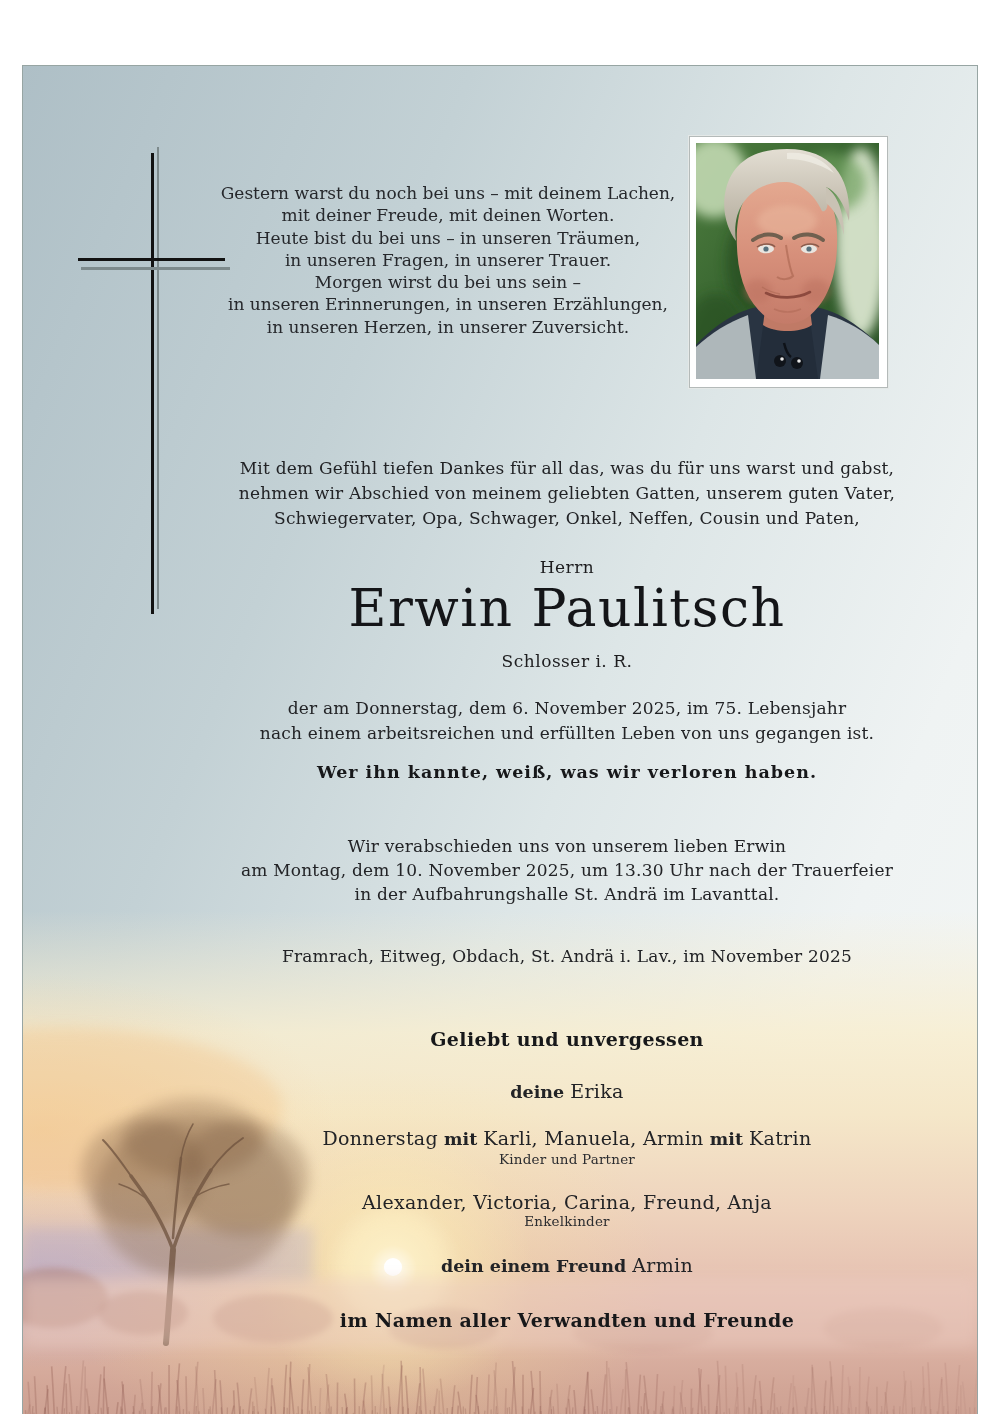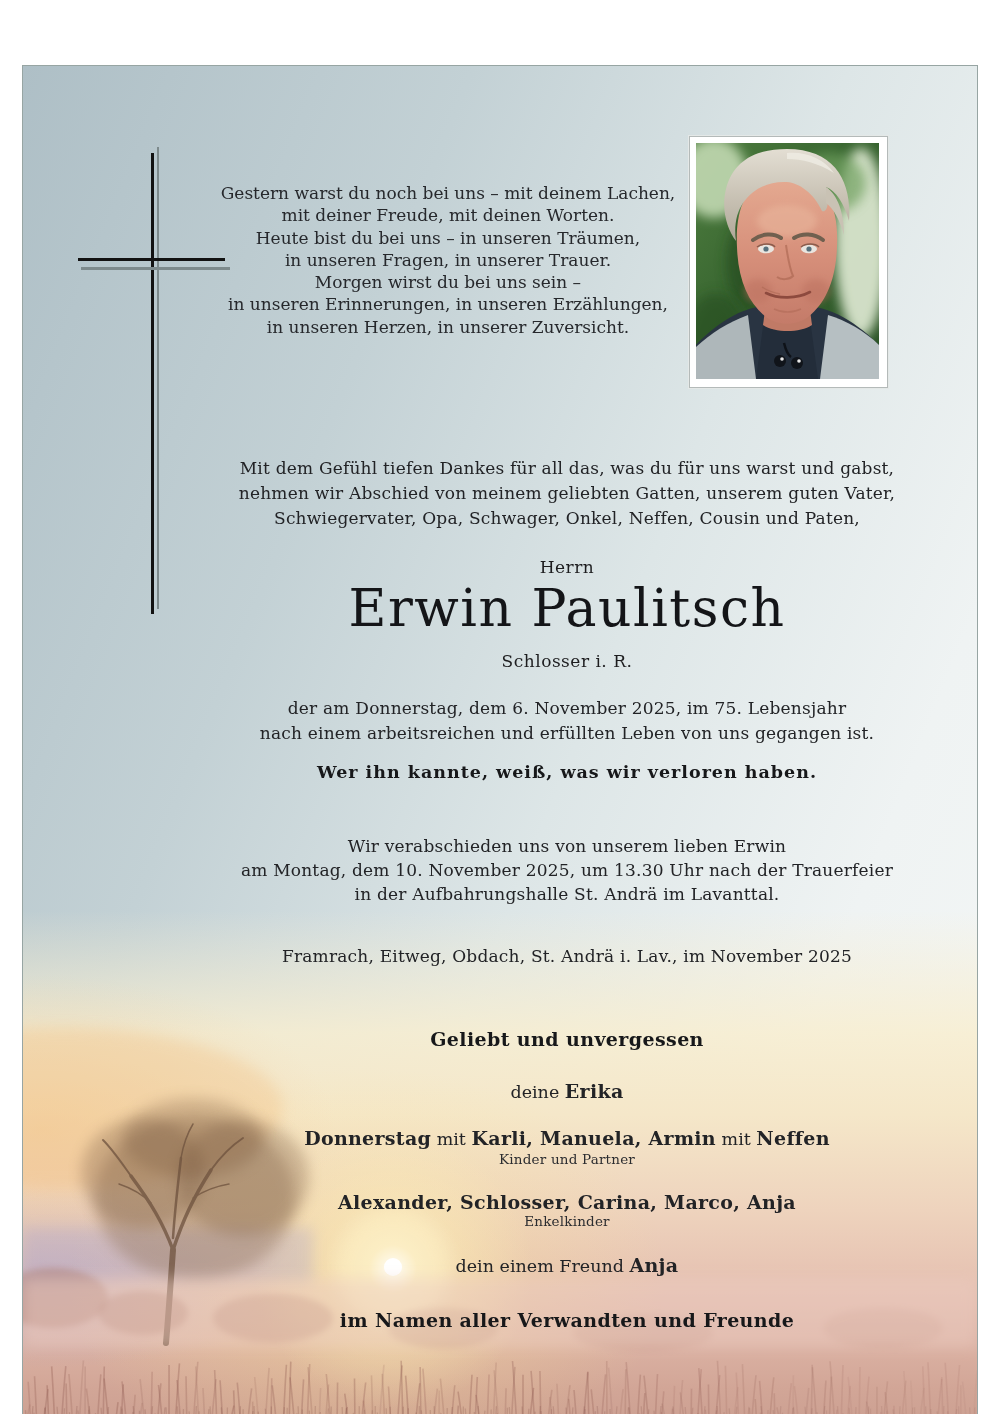--- a/index.html
+++ b/index.html
@@ -21,22 +21,22 @@
   }
   .block{position:absolute;left:0;width:100%;text-align:center;line-height:1.32;}
   .main-col{transform:translateX(67px);}
   .poem-col{transform:translateX(-52px);}
   .body-text{font-size:17px;letter-spacing:0.2px;color:#222326;}
   .poem{font-size:17px;line-height:22.3px;color:#26282c;}
   .bold-line{font-weight:bold;font-size:19px;letter-spacing:0.4px;color:#17181a;}
   .quote-line{font-weight:bold;font-size:17.5px;letter-spacing:1px;color:#17181a;}
   .sub-label{font-size:13.5px;color:#2c2d30;letter-spacing:0.2px;}
   .mixed{font-size:19px;color:#222326;}
-  .mixed .b{font-weight:bold;letter-spacing:0.3px;}
-  .mixed .r{font-weight:normal;font-size:17.5px;text-align:center;}
+  .mixed .b{font-weight:normal;letter-spacing:0.3px;}
+  .mixed .r{font-weight:bold;font-size:17.5px;text-align:center;}
   .name-line{font-size:52px;letter-spacing:1.5px;line-height:1.1;color:#141518;}
   .herrn-line{font-size:17px;letter-spacing:0.5px;}
   .prof-line{font-size:17px;letter-spacing:0.5px;}
   
   .cross-bar{position:absolute;}
   .cb-black{background:#121212;}
   .cb-gray{background:#7d8a8c;}
   
   .portrait-frame{
     position:absolute;left:666px;top:70px;width:185px;height:238px;
@@ -607,20 +607,20 @@
   <div class="block main-col body-text" style="top:768px;line-height:24px;">
     <div>Wir verabschieden uns von unserem lieben Erwin</div>
     <div>am Montag, dem 10. November 2025, um 13.30 Uhr nach der Trauerfeier</div>
     <div>in der Aufbahrungshalle St. Andrä im Lavanttal.</div>
   </div>
 
   <div class="block main-col body-text" style="top:879px;">Framrach, Eitweg, Obdach, St. Andrä i. Lav., im November 2025</div>
 
   <div class="block main-col bold-line" style="top:961px;">Geliebt und unvergessen</div>
   <div class="block main-col mixed" style="top:1013px;"><span class="r">deine </span><span class="b">Erika</span></div>
-  <div class="block main-col mixed" style="top:1060px;"><span class="b">Donnerstag</span><span class="r"> mit </span><span class="b">Karli, Manuela, Armin</span><span class="r"> mit </span><span class="b">Neffen</span></div>
+  <div class="block main-col mixed" style="top:1060px;"><span class="b">Donnerstag</span><span class="r"> mit </span><span class="b">Karli, Manuela, Armin</span><span class="r"> mit </span><span class="b">Katrin</span></div>
   <div class="block main-col sub-label" style="top:1085px;">Kinder und Partner</div>
-  <div class="block main-col mixed" style="top:1124px;"><span class="b">Alexander, Schlosser, Carina, Marco, Anja</span></div>
+  <div class="block main-col mixed" style="top:1124px;"><span class="b">Alexander, Victoria, Carina, Freund, Anja</span></div>
   <div class="block main-col sub-label" style="top:1147px;">Enkelkinder</div>
-  <div class="block main-col mixed" style="top:1187px;"><span class="r">dein einem Freund </span><span class="b">Anja</span></div>
+  <div class="block main-col mixed" style="top:1187px;"><span class="r">dein einem Freund </span><span class="b">Armin</span></div>
   <div class="block main-col bold-line" style="top:1242px;">im Namen aller Verwandten und Freunde</div>
 
 </div>
 
 </body></html>

